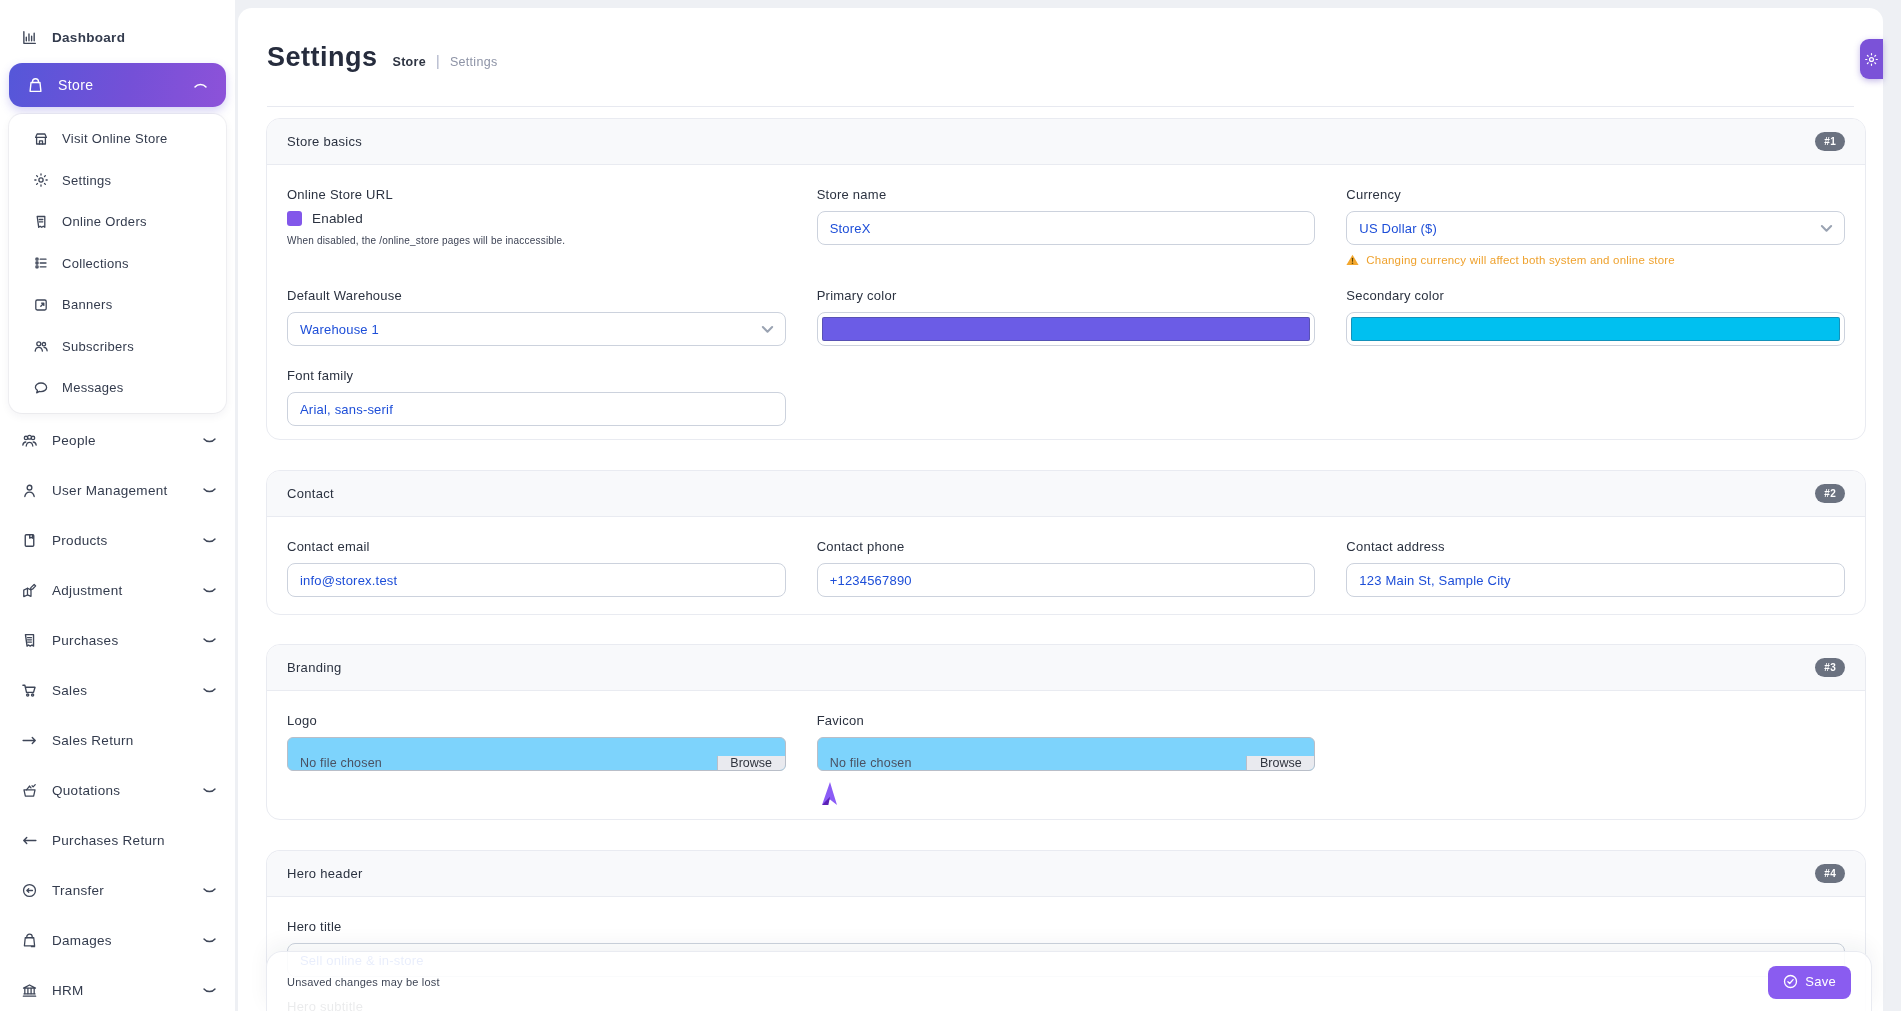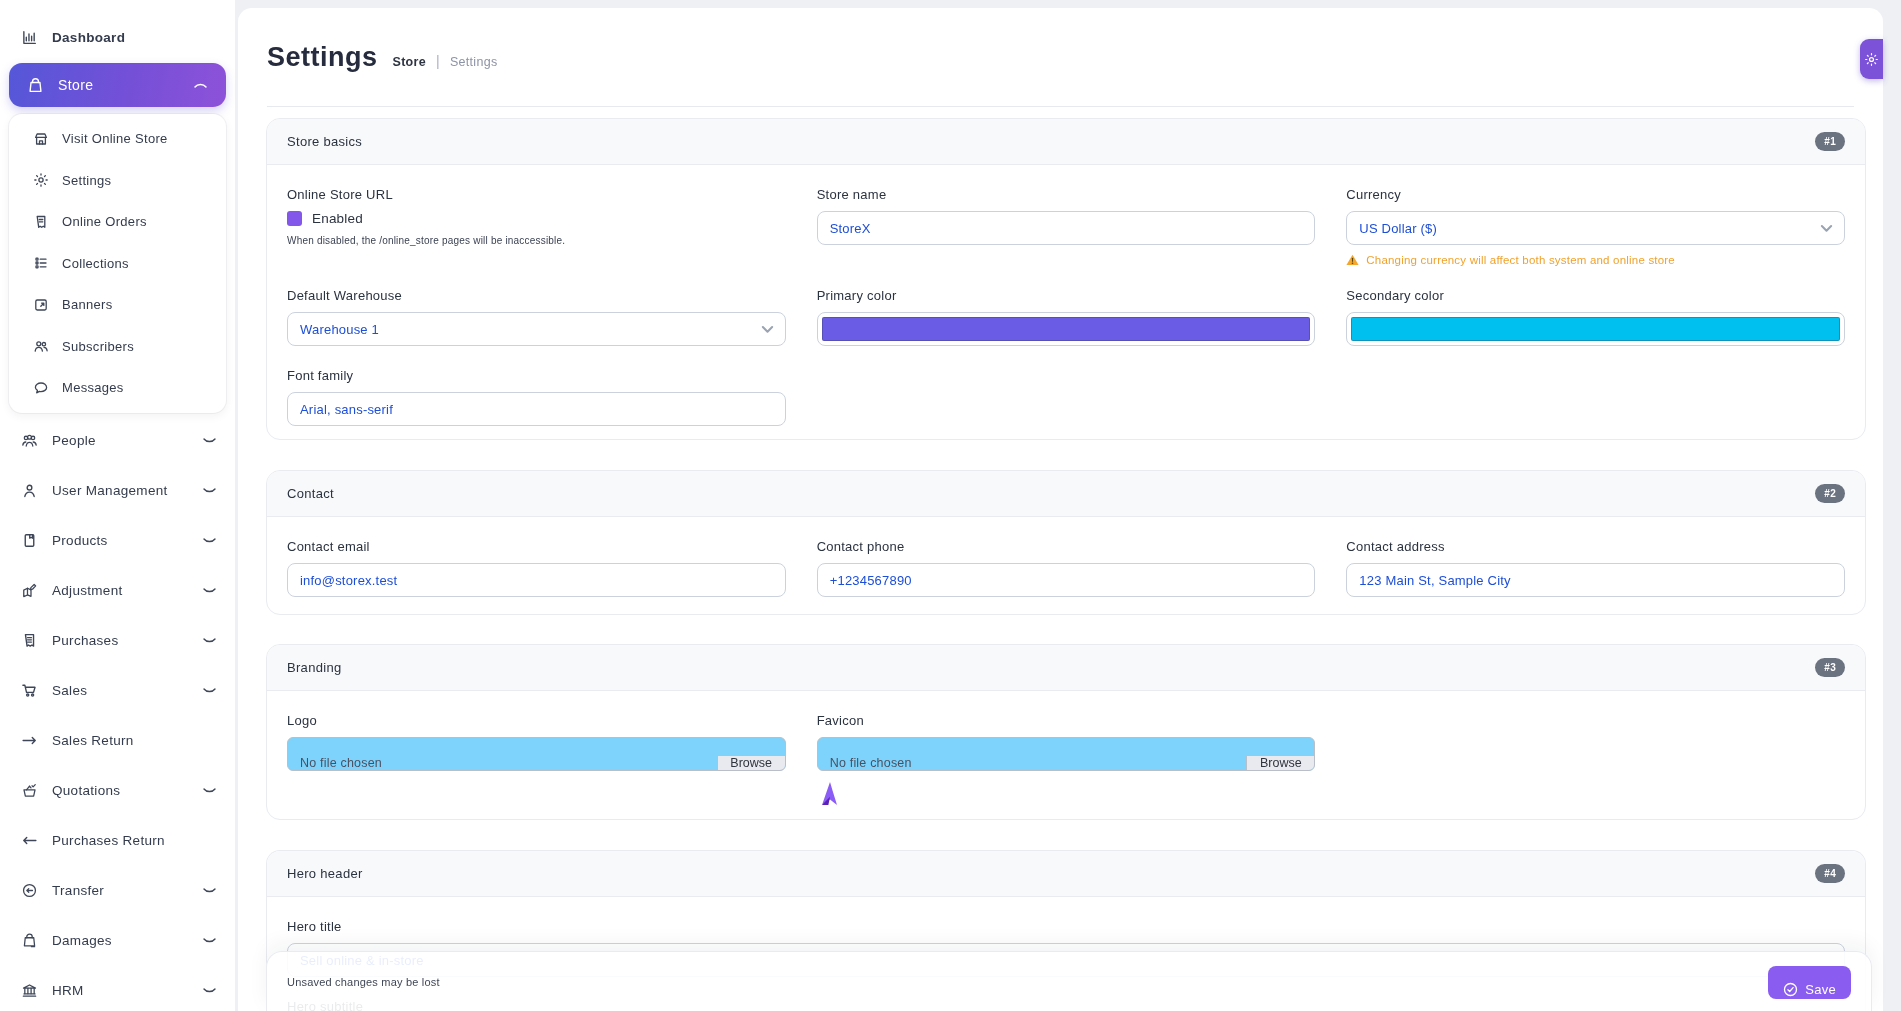--- a/index.html
+++ b/index.html
@@ -75,22 +75,22 @@
   .browsebtn{width:67px;flex:none;background:#e9eaef;border-left:1px solid #b9bec8;
     display:flex;align-items:center;justify-content:center;font-size:12.5px;color:#30343e;cursor:pointer;}
   .favprev{margin-top:9px;width:24px;height:28px;}
   .ghostlabel{display:block;font-size:13px;font-weight:500;letter-spacing:.25px;color:#2b3240;margin:22px 0 9px;}
   
   .footer-bar{position:absolute;left:28px;right:11px;top:943px;height:61px;z-index:9;
     background:rgba(255,255,255,.9);border:1px solid #e9ebf1;border-bottom:none;
     border-radius:16px 16px 0 0;box-shadow:0 -8px 20px rgba(25,30,55,.05);
     display:flex;align-items:center;justify-content:space-between;padding:0 20px;box-sizing:border-box;}
   .unsaved{font-size:11px;letter-spacing:.2px;color:#3f4656;}
-  .save-btn{display:flex;align-items:flex-start;gap:7px;background:#8a5cf0;color:#fff;border:none;
-    border-radius:8px;height:33px;padding:16px 15px;font-size:13px;letter-spacing:.3px;
+  .save-btn{display:flex;align-items:flex-end;gap:7px;background:#8a5cf0;color:#fff;border:none;
+    border-radius:8px;height:33px;padding:10px 15px;font-size:13px;letter-spacing:.3px;
     font-family:"Liberation Sans",sans-serif;cursor:pointer;}
   svg{display:block;}
 </style>
 </head>
 <body>
 
 <div class="sidebar">
 
   <div class="nav-item nav-dashboard">
     <span class="ic">

